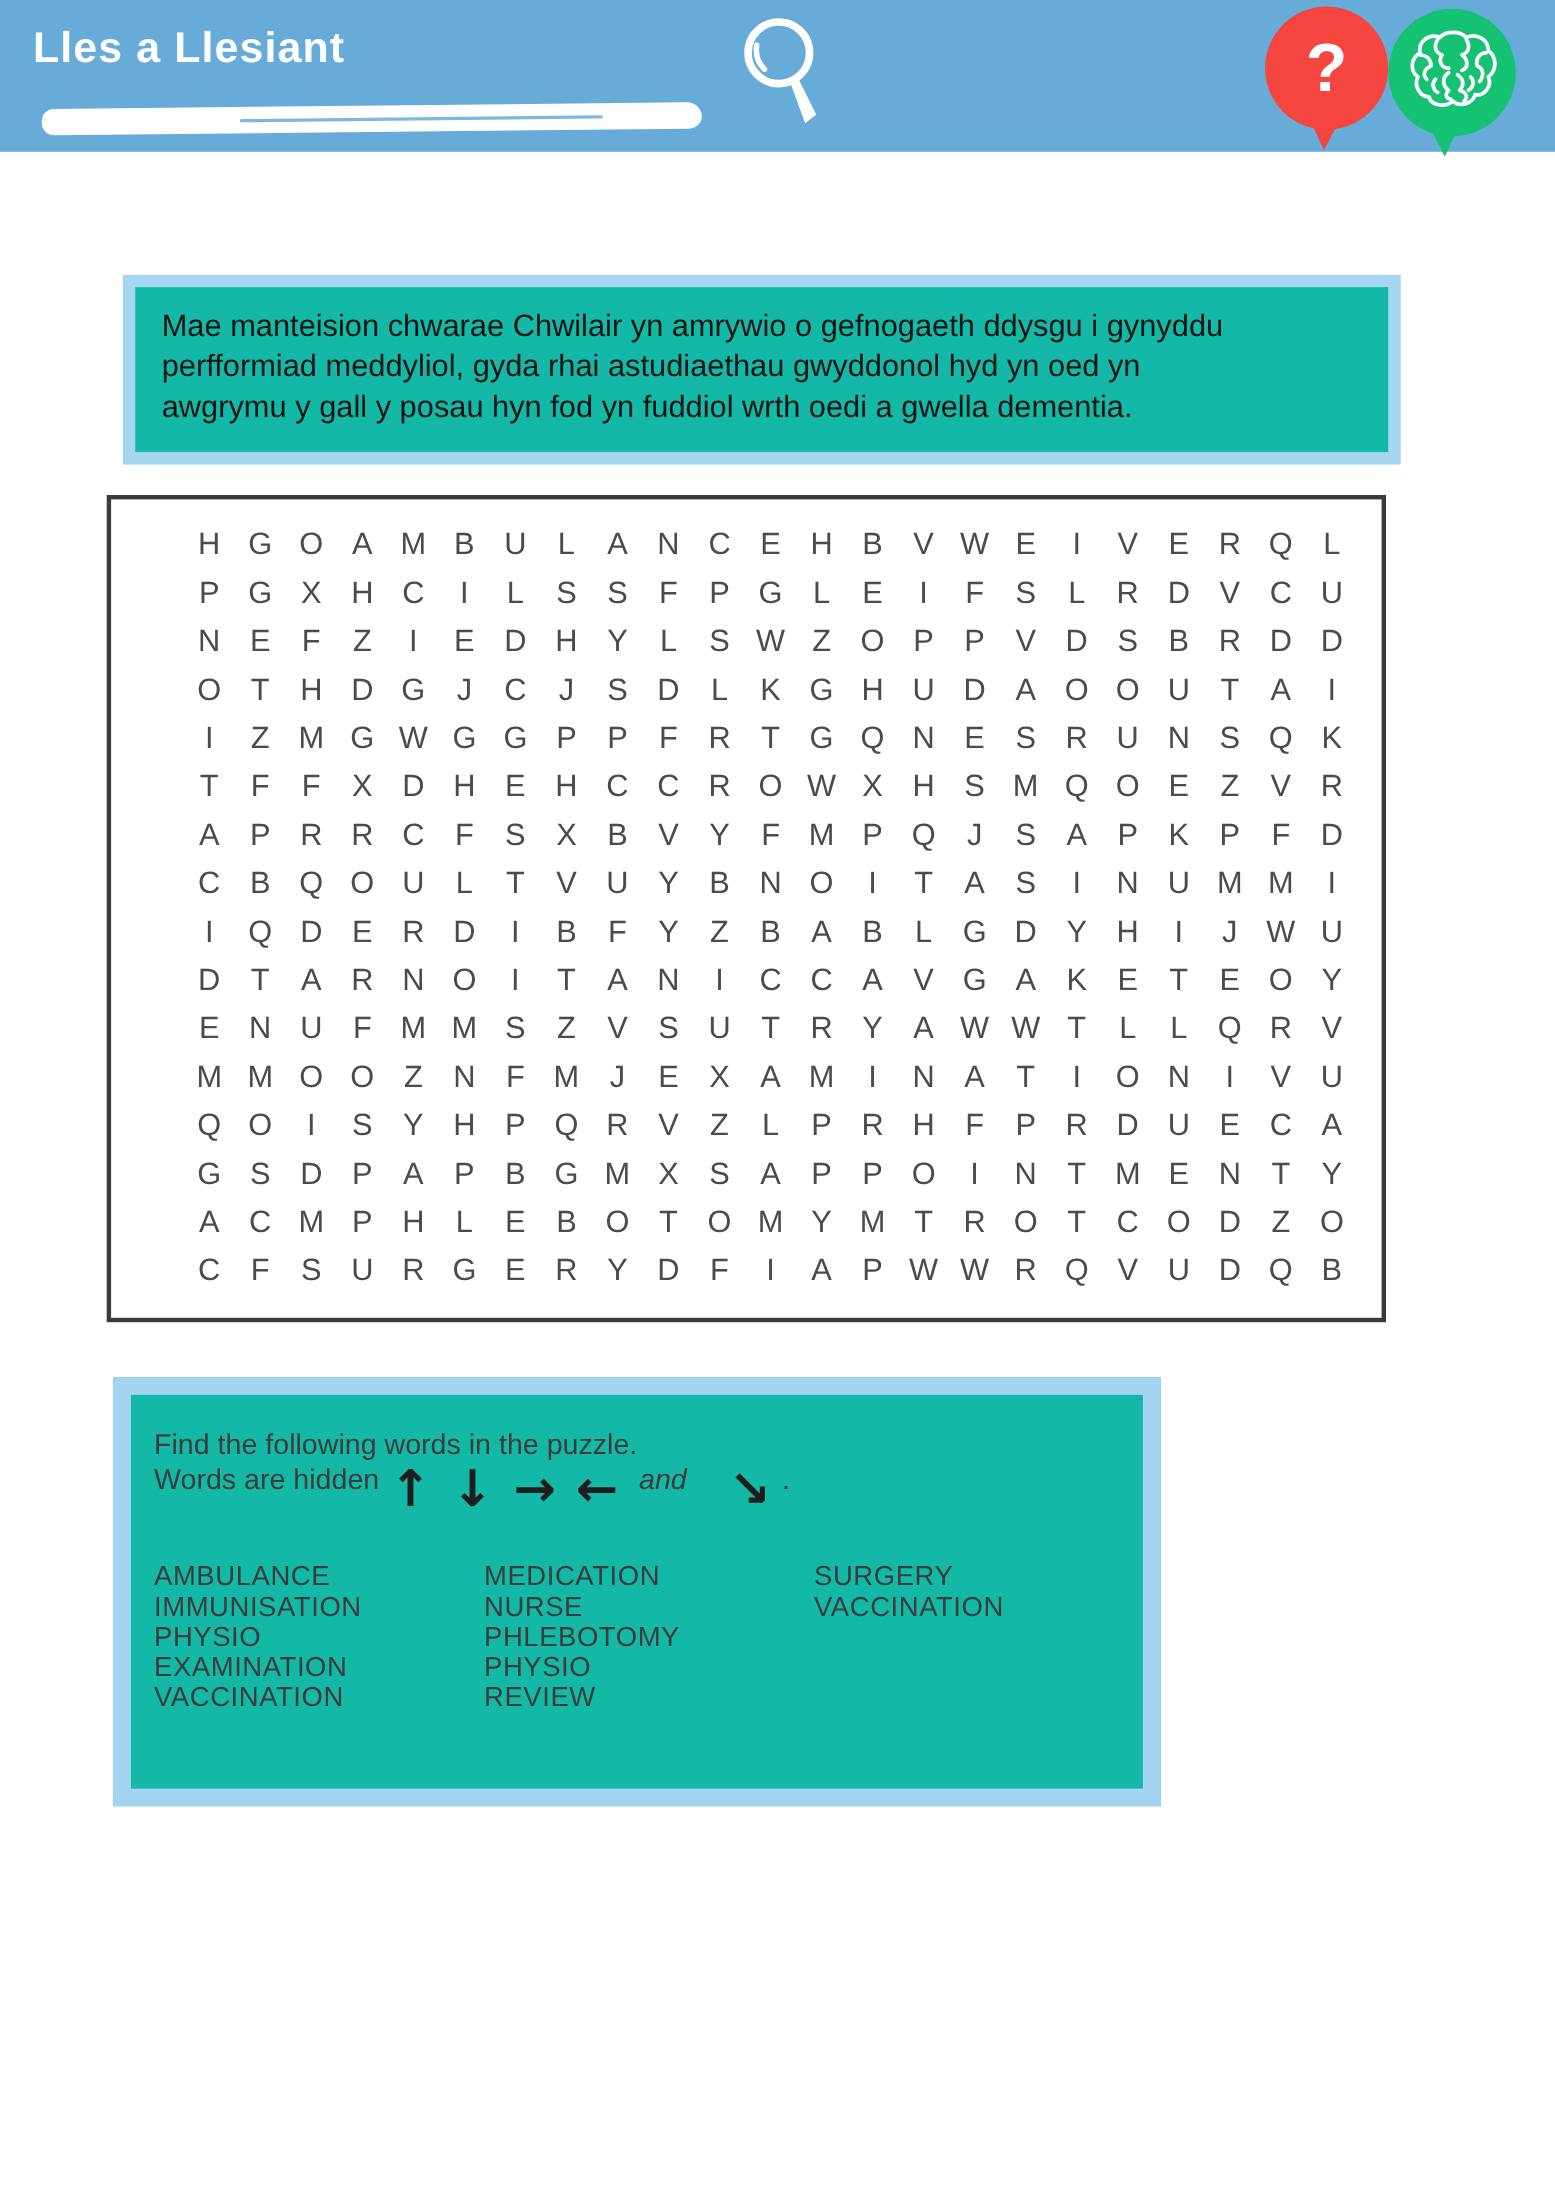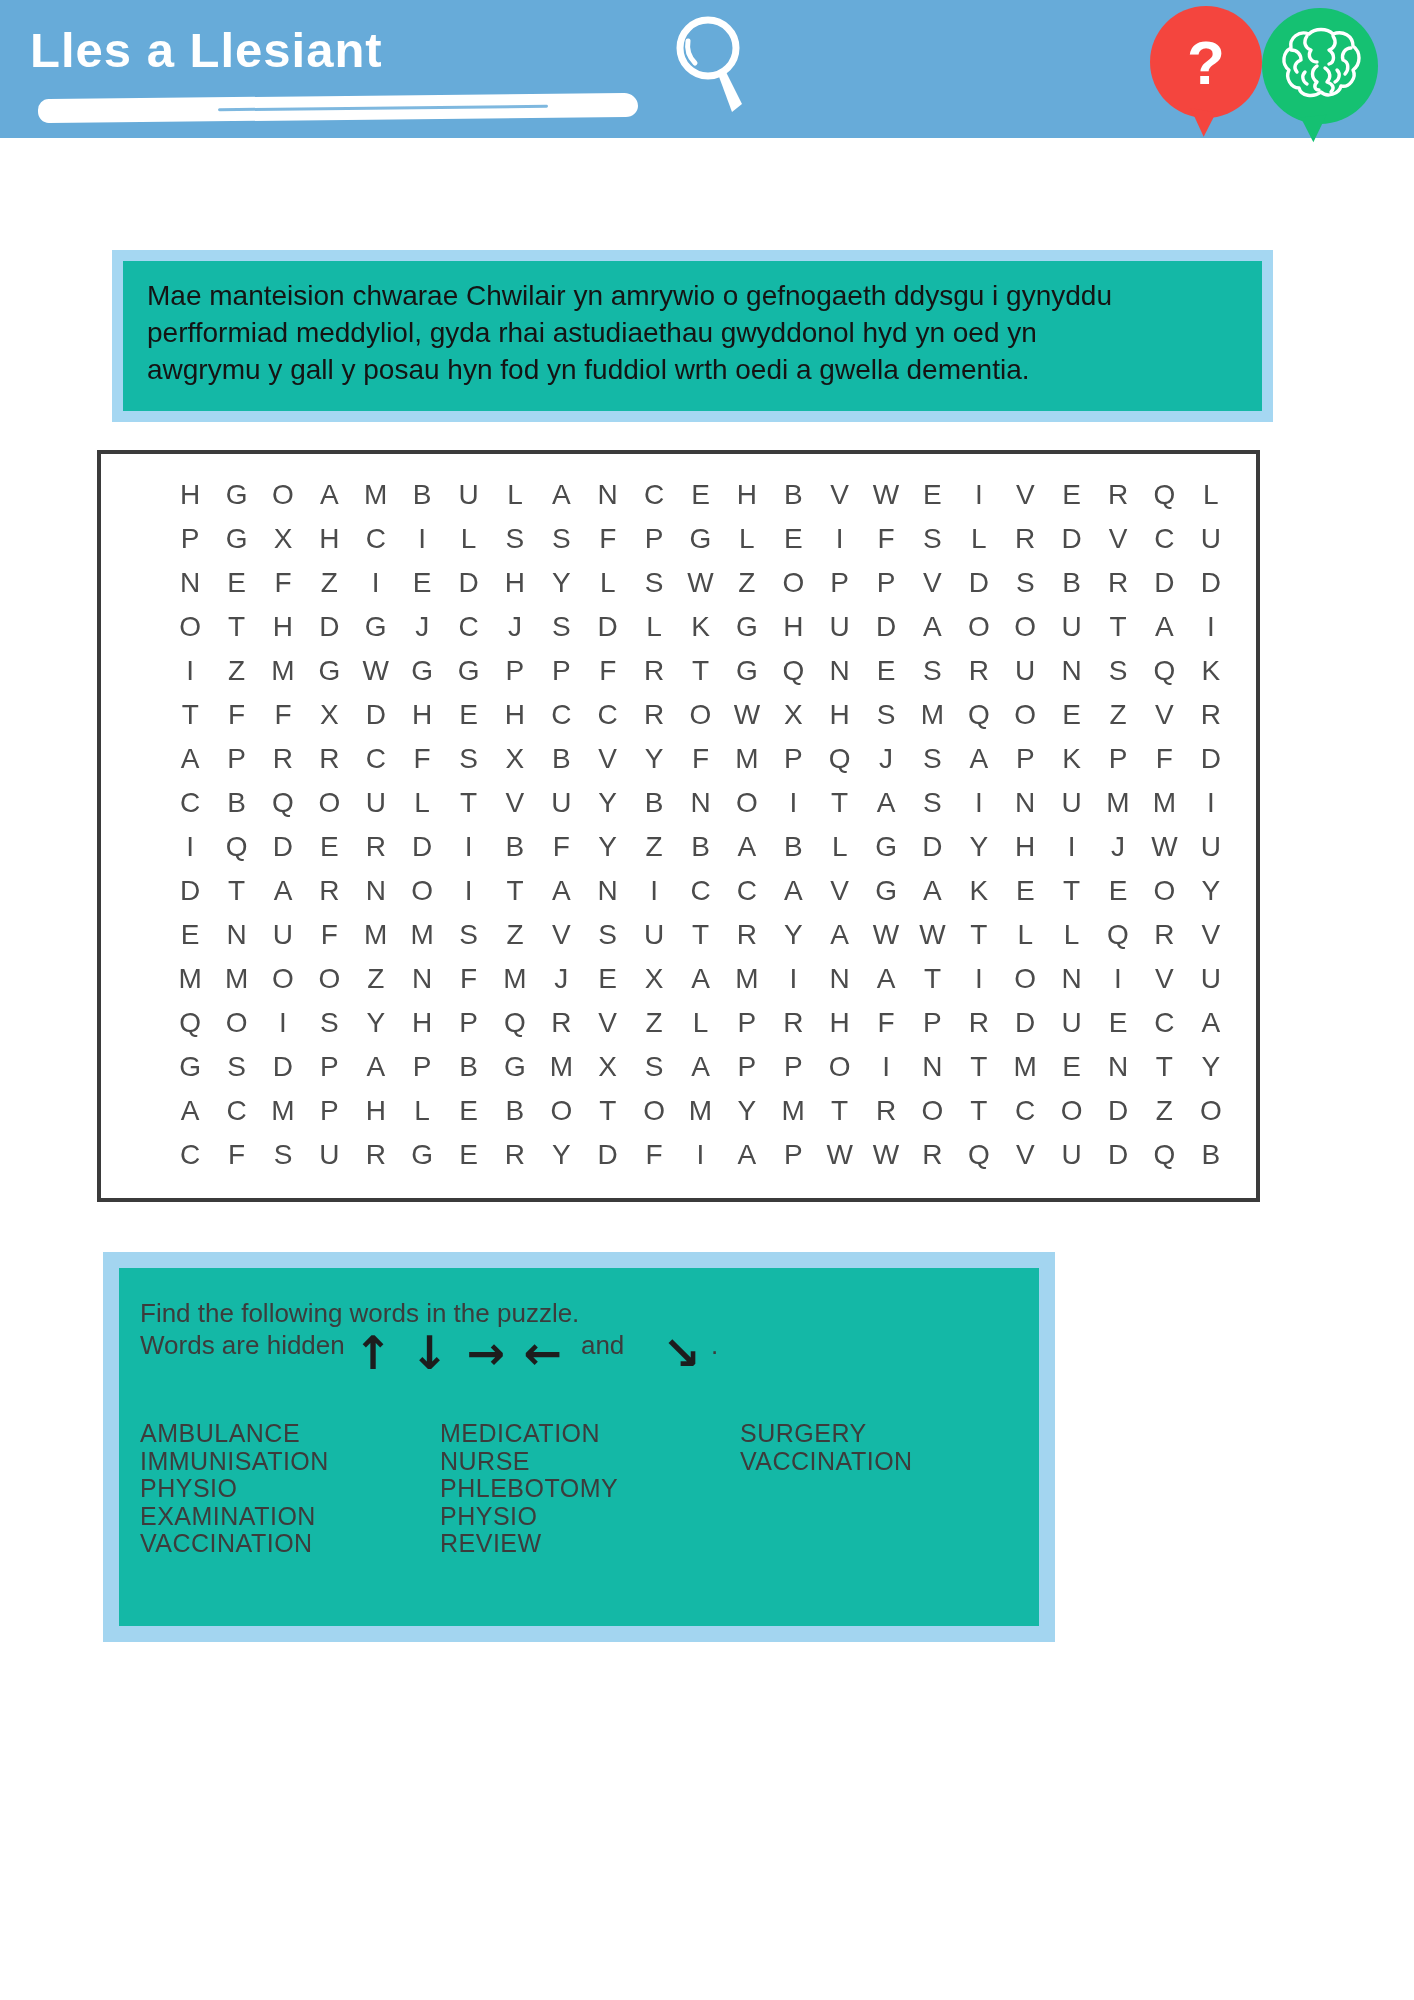--- a/index.html
+++ b/index.html
@@ -1,21 +1,21 @@
 <!DOCTYPE html>
 <html><head>
 <meta charset="utf-8">
 <style>
   html,body{margin:0;padding:0;background:#fff;}
   .page{position:relative;width:1414px;height:2000px;background:#ffffff;
         font-family:"Liberation Sans",sans-serif;overflow:hidden;}
 
   
   .header{position:absolute;left:0;top:0;width:1414px;height:138px;background:#67abd9;}
-  .header-title{position:absolute;left:30px;top:22px;font-size:49px;font-weight:700;
+  .header-title{position:absolute;left:30px;top:22px;font-size:39px;font-weight:700;
                 color:#ffffff;letter-spacing:1px;}
   .brush{position:absolute;left:38px;top:96px;width:600px;height:24px;background:#ffffff;
          border-radius:14px 18px 16px 14px/60% 70% 60% 60%;transform:rotate(-.6deg);}
   .brush:after{content:"";position:absolute;left:180px;top:11px;width:330px;height:3px;
          background:#67abd9;border-radius:2px;opacity:.85;}
   .magnifier{position:absolute;left:664px;top:8px;}
   .bubble{position:absolute;border-radius:50%;}
   .bubble-red{left:1150px;top:6px;width:112px;height:112px;background:#f4453e;}
   .bubble-red .tail{position:absolute;left:38px;top:104px;width:0;height:0;
         border-left:18px solid transparent;border-right:8px solid transparent;
@@ -43,21 +43,21 @@
         font-size:28px;color:#4b4b4b;}
 
   
   .words-box{position:absolute;left:103px;top:1252px;width:952px;height:390px;
         box-sizing:border-box;background:#14b8a6;border:16px solid #a3d5f0;}
   .instr1{position:absolute;left:21px;top:30px;font-size:26px;color:#3c3c3c;}
   .instr2{position:absolute;left:21px;top:62px;display:flex;align-items:flex-start;
         font-size:26px;color:#3c3c3c;}
   .arrow{font-family:"DejaVu Sans",sans-serif;font-size:46px;font-weight:700;
         color:#1d1d1d;margin:0 9px;line-height:46px;}
-  .and-word{margin:0 14px 0 10px;}
+  .and-word{margin:0 14px 0 10px;font-style:italic;}
   .diag{margin:0 10px 0 24px;}
   .word-col{position:absolute;top:152px;width:300px;font-size:25px;line-height:27.5px;
         color:#3c3c3c;letter-spacing:.5px;}
   .word-col .word{height:27.5px;}
   .col1{left:21px;} .col2{left:321px;} .col3{left:621px;}
 </style>
 </head>
 <body>
 
 <div class="page">

